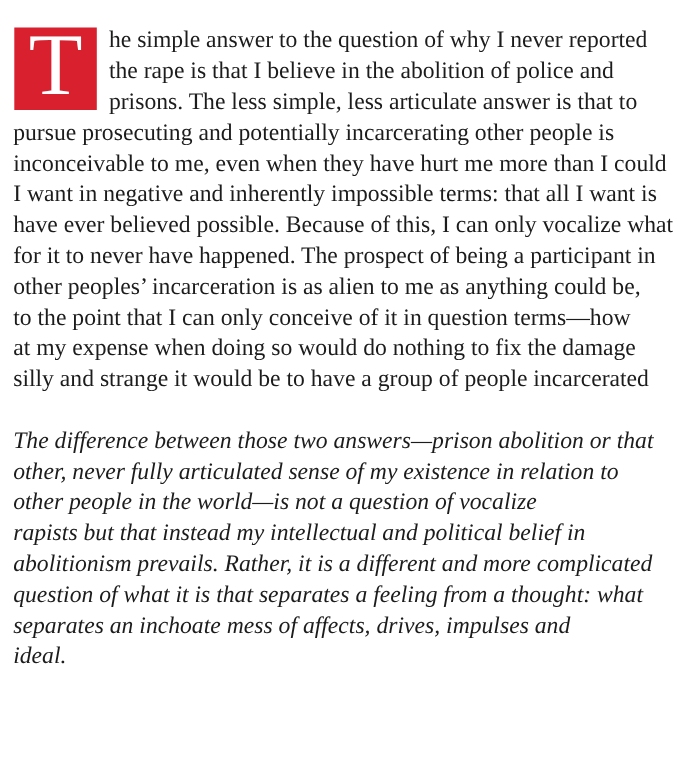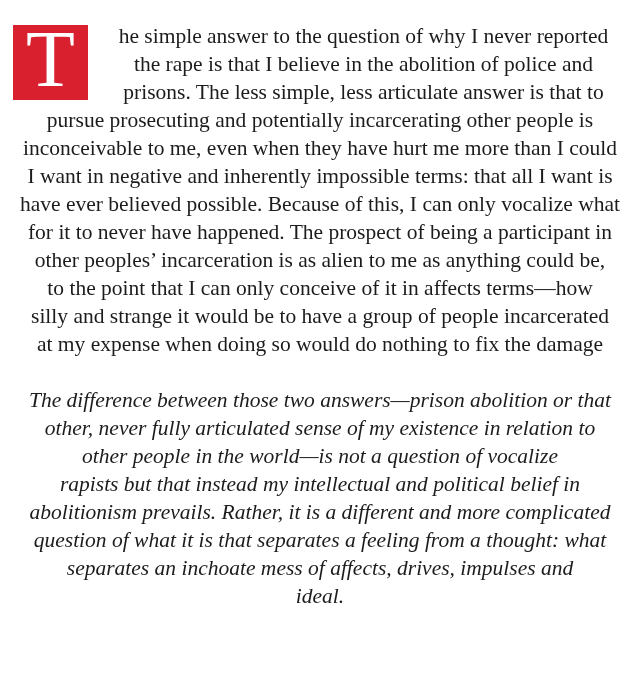--- a/index.html
+++ b/index.html
@@ -38,21 +38,20 @@
     line-height: 1;
     padding-bottom: 7px;
     box-sizing: border-box;
     font-family: "Liberation Serif", serif;
   }
   .para { margin: 0; }
   .para2 { margin-top: 28px; font-style: italic; }
   .line {
     white-space: nowrap;
     height: 28px;
-    text-align: center;
   }
   .line.indent {
     margin-left: 87px;
   }
 </style>
 </head>
 <body>
 
 <div class="article">
   <div class="dropcap">T</div>
@@ -60,23 +59,23 @@
   <div class="para para1">
     <div class="line indent">he simple answer to the question of why I never reported</div>
     <div class="line indent">the rape is that I believe in the abolition of police and</div>
     <div class="line indent">prisons. The less simple, less articulate answer is that to</div>
     <div class="line">pursue prosecuting and potentially incarcerating other people is</div>
     <div class="line">inconceivable to me, even when they have hurt me more than I could</div>
     <div class="line">I want in negative and inherently impossible terms: that all I want is</div>
     <div class="line">have ever believed possible. Because of this, I can only vocalize what</div>
     <div class="line">for it to never have happened. The prospect of being a participant in</div>
     <div class="line">other peoples’ incarceration is as alien to me as anything could be,</div>
-    <div class="line">to the point that I can only conceive of it in affects terms—how</div>
+    <div class="line">to the point that I can only conceive of it in question terms—how</div>
+    <div class="line">at my expense when doing so would do nothing to fix the damage</div>
     <div class="line">silly and strange it would be to have a group of people incarcerated</div>
-    <div class="line">at my expense when doing so would do nothing to fix the damage</div>
   </div>
 
   <div class="para para2">
     <div class="line">The difference between those two answers—prison abolition or that</div>
     <div class="line">other, never fully articulated sense of my existence in relation to</div>
     <div class="line">other people in the world—is not a question of vocalize</div>
     <div class="line">rapists but that instead my intellectual and political belief in</div>
     <div class="line">abolitionism prevails. Rather, it is a different and more complicated</div>
     <div class="line">question of what it is that separates a feeling from a thought: what</div>
     <div class="line">separates an inchoate mess of affects, drives, impulses and</div>

